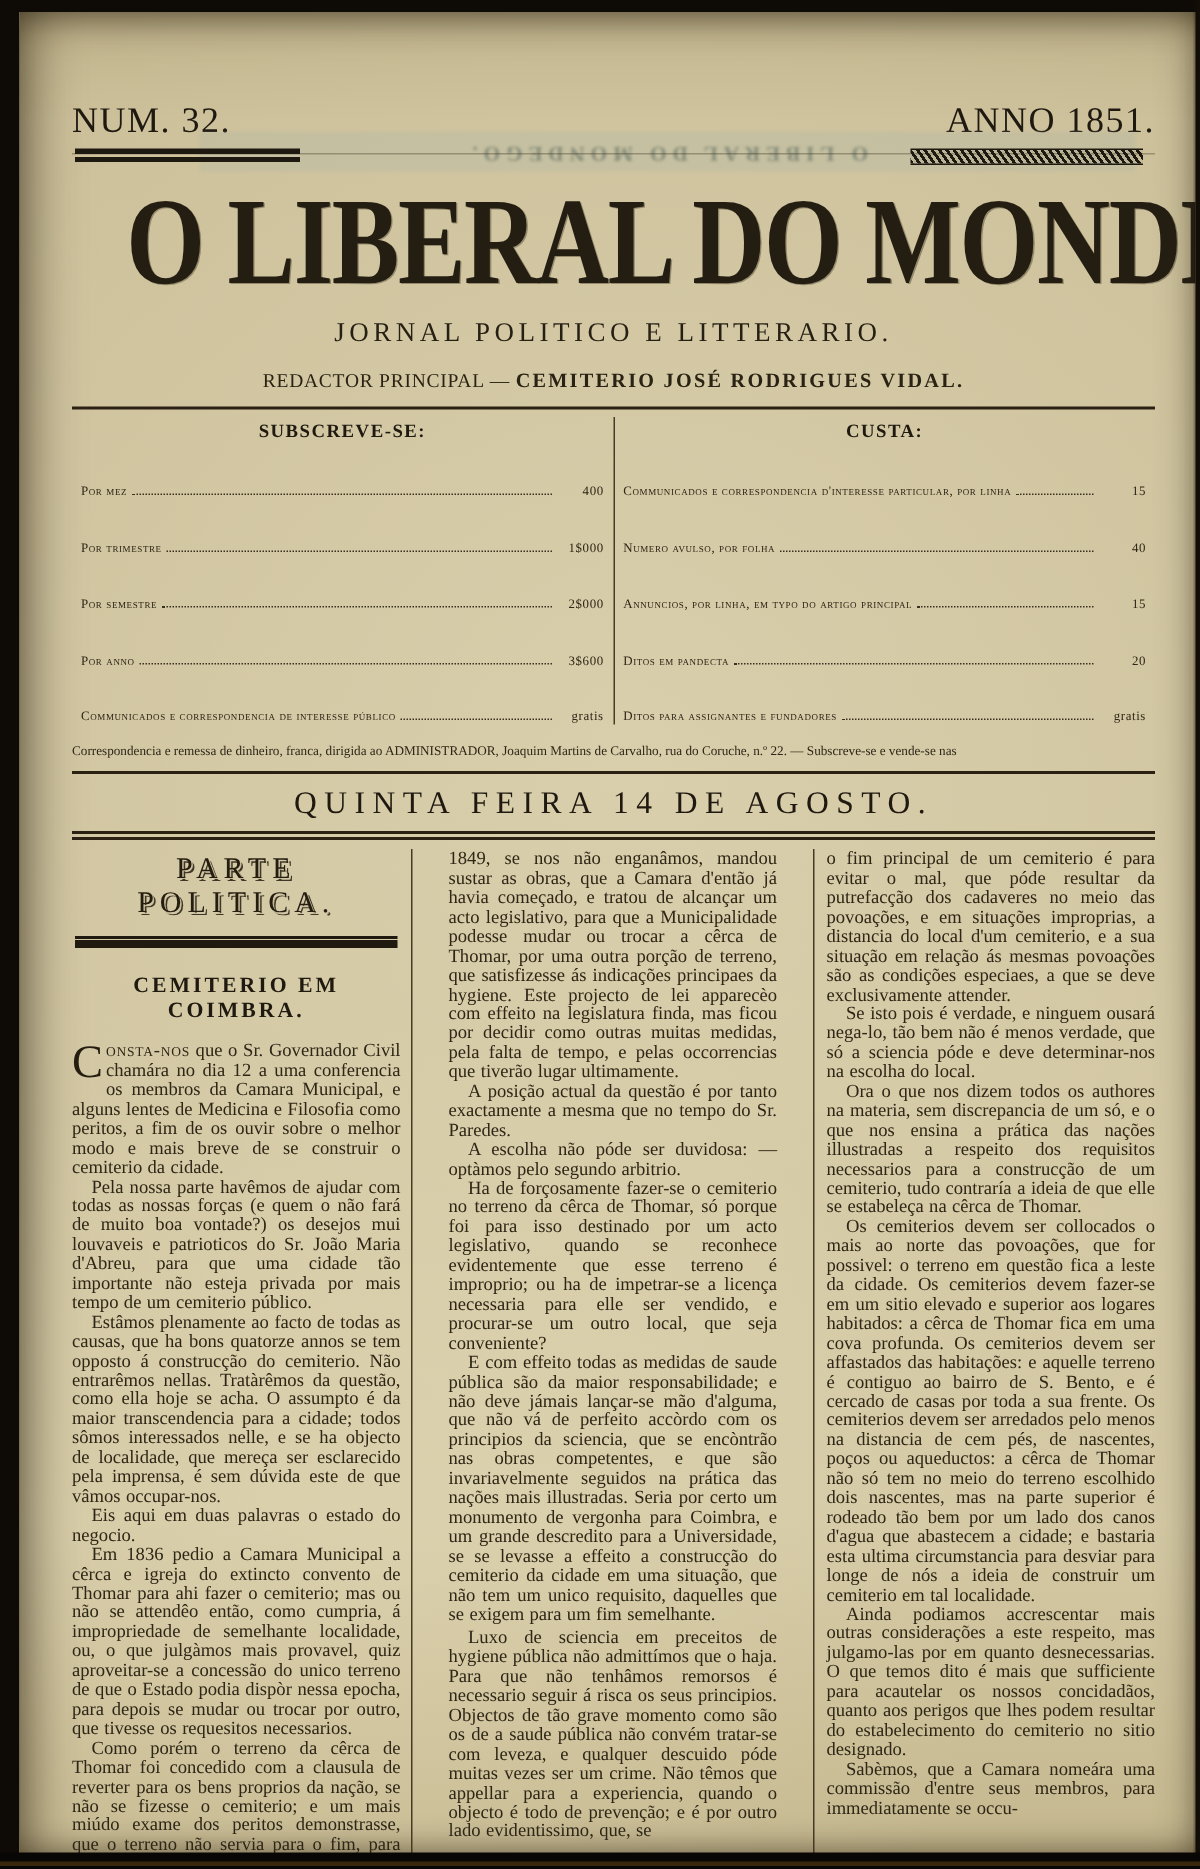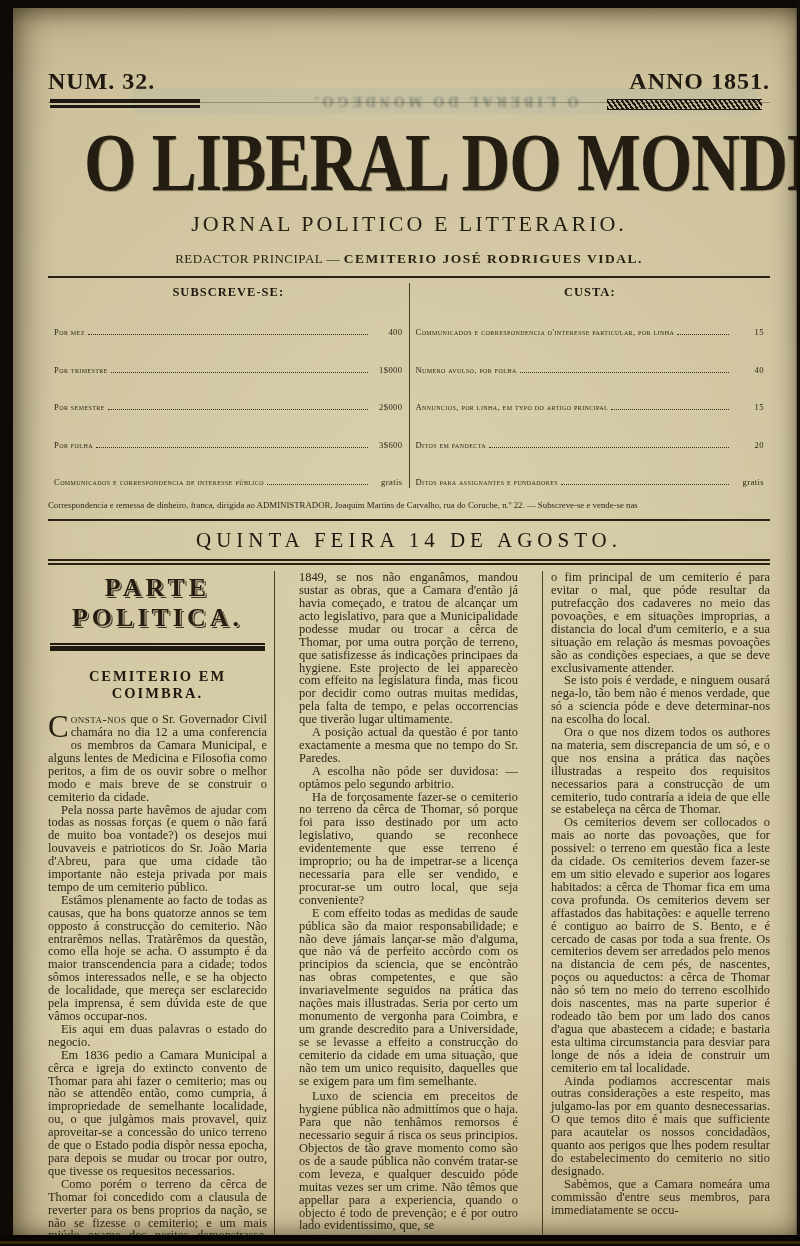--- a/index.html
+++ b/index.html
@@ -20,33 +20,33 @@
   .bottom-band::before{content:"";position:absolute;left:0;right:0;bottom:2px;height:3px;background:#46300f;opacity:.8;}
   .right-sliver{position:absolute;top:0;bottom:0;right:0;width:5px;
     background:linear-gradient(90deg, rgba(20,14,6,0) 0%, rgba(20,14,6,.8) 100%);}
   
   .streak{position:absolute;left:120px;right:40px;top:80px;height:26px;
     background:rgba(173,181,166,0.30);filter:blur(1px);display:flex;align-items:center;justify-content:center;}
   .bleed{transform:rotate(180deg);color:#6f7a6c;opacity:.75;font-size:14px;letter-spacing:4px;
     font-weight:bold;filter:blur(.4px);white-space:nowrap;}
   
   .topline{display:flex;justify-content:space-between;align-items:center;padding-top:60px;
-    font-size:24px;font-weight:bold;letter-spacing:1px;color:#1f1910;}
+    font-size:24px;font-weight:normal;letter-spacing:1px;color:#1f1910;}
   .bar-row{position:relative;height:10px;margin-top:4px;}
   .bar-row .thinline{position:absolute;left:0;right:0;top:3px;height:1px;background:rgba(60,50,30,.35);}
   .bar-left{position:absolute;left:2px;top:0;width:150px;height:9px;
     background:linear-gradient(180deg,#1d1810 0 4px,rgba(0,0,0,0) 4px 6px,#1d1810 6px 9px);}
   .bar-right{position:absolute;right:8px;top:0;width:155px;height:9px;
     background:repeating-linear-gradient(55deg,#1d1810 0 2px,rgba(0,0,0,0.05) 2px 4px);
     border-top:1px solid #1d1810;border-bottom:1px solid #1d1810;}
   .masthead{margin-top:14px;text-align:center;white-space:nowrap;font-weight:bold;
     font-size:75px;line-height:78px;color:#241d12;letter-spacing:-1px;
     transform:scale(0.90,1.10);transform-origin:50% 50%;
     text-shadow:1px 1px 0 rgba(35,25,10,.35);}
-  .subtitle{margin-top:10px;text-align:center;font-size:22px;letter-spacing:3px;color:#261f13;}
+  .subtitle{margin-top:10px;text-align:center;font-size:18px;letter-spacing:3px;color:#261f13;}
   .redactor{margin-top:14px;text-align:center;font-size:13px;letter-spacing:.5px;color:#2a2213;}
   .redactor .name{font-weight:bold;font-size:13.5px;letter-spacing:1.5px;}
   .rule{border:0;border-top:1px solid #312817;margin:9px 0 0;}
   .rule.thick{border-top:2px solid #2a2113;}
   
   .subs{display:flex;margin-top:5px;}
   .subs .half{flex:1;padding:0 6px;}
   .subs .half + .half{border-left:1px solid #473c26;}
   .subs h3{margin:2px 0 0;text-align:center;font-size:12.5px;letter-spacing:1px;color:#1f1910;}
   .subrow{display:flex;align-items:baseline;font-size:8.6px;line-height:9.6px;
@@ -57,21 +57,21 @@
   
   .dateline{margin:7px 0 6px;text-align:center;font-size:21px;letter-spacing:5px;color:#1f1910;}
   .dblrule{height:6px;background:linear-gradient(180deg,#2a2113 0 2px,rgba(0,0,0,0) 2px 4px,#2a2113 4px 5px);}
   
   .body{display:flex;margin-top:6px;height:778px;overflow:hidden;}
   .col{flex:1;overflow:hidden;}
   .col + .col{border-left:1px solid #453a24;}
   .col1{padding-right:7px;}
   .col2{padding:0 24px;}
   .col3{padding-left:8px;}
-  .section-head{margin:2px 0 0;text-align:center;font-size:26px;font-weight:bold;letter-spacing:4px;
+  .section-head{margin:2px 0 0;text-align:center;font-size:20px;font-weight:normal;letter-spacing:4px;
     color:#241d10;text-shadow:1px 1px 0 rgba(210,200,165,.9),2px 2px 0 rgba(36,29,16,.85);}
   .section-rule{height:8px;margin:10px 2px 0;
     background:linear-gradient(180deg,#1f1910 0 2px,rgba(0,0,0,0) 2px 3px,#1f1910 3px 8px);}
   .headline{margin:17px 0 11px;text-align:center;font-size:14.5px;font-weight:bold;
     letter-spacing:2px;color:#1f1910;}
   .col p{margin:0;font-size:12.4px;line-height:12.9px;text-align:justify;text-indent:13px;
     color:#2e2616;word-spacing:.5px;}
   .col p.first{text-indent:0;}
   .dropcap{float:left;font-size:31px;line-height:25px;padding:1px 2px 0 0;font-weight:normal;color:#241d10;}
   .sc{font-variant:small-caps;letter-spacing:.5px;}
@@ -117,21 +117,21 @@
           <span>Por trimestre</span>
             <span class="dots"></span>
             <span class="val">1$000</span>
         </div>
         <div class="subrow">
           <span>Por semestre</span>
             <span class="dots"></span>
             <span class="val">2$000</span>
         </div>
         <div class="subrow">
-          <span>Por folha</span>
+          <span>Por anno</span>
             <span class="dots"></span>
             <span class="val">3$600</span>
         </div>
         <div class="subrow">
           <span>Communicados e correspondencia de interesse público</span>
             <span class="dots"></span>
             <span class="val">gratis</span>
         </div>
       </div>
       <div class="half">

